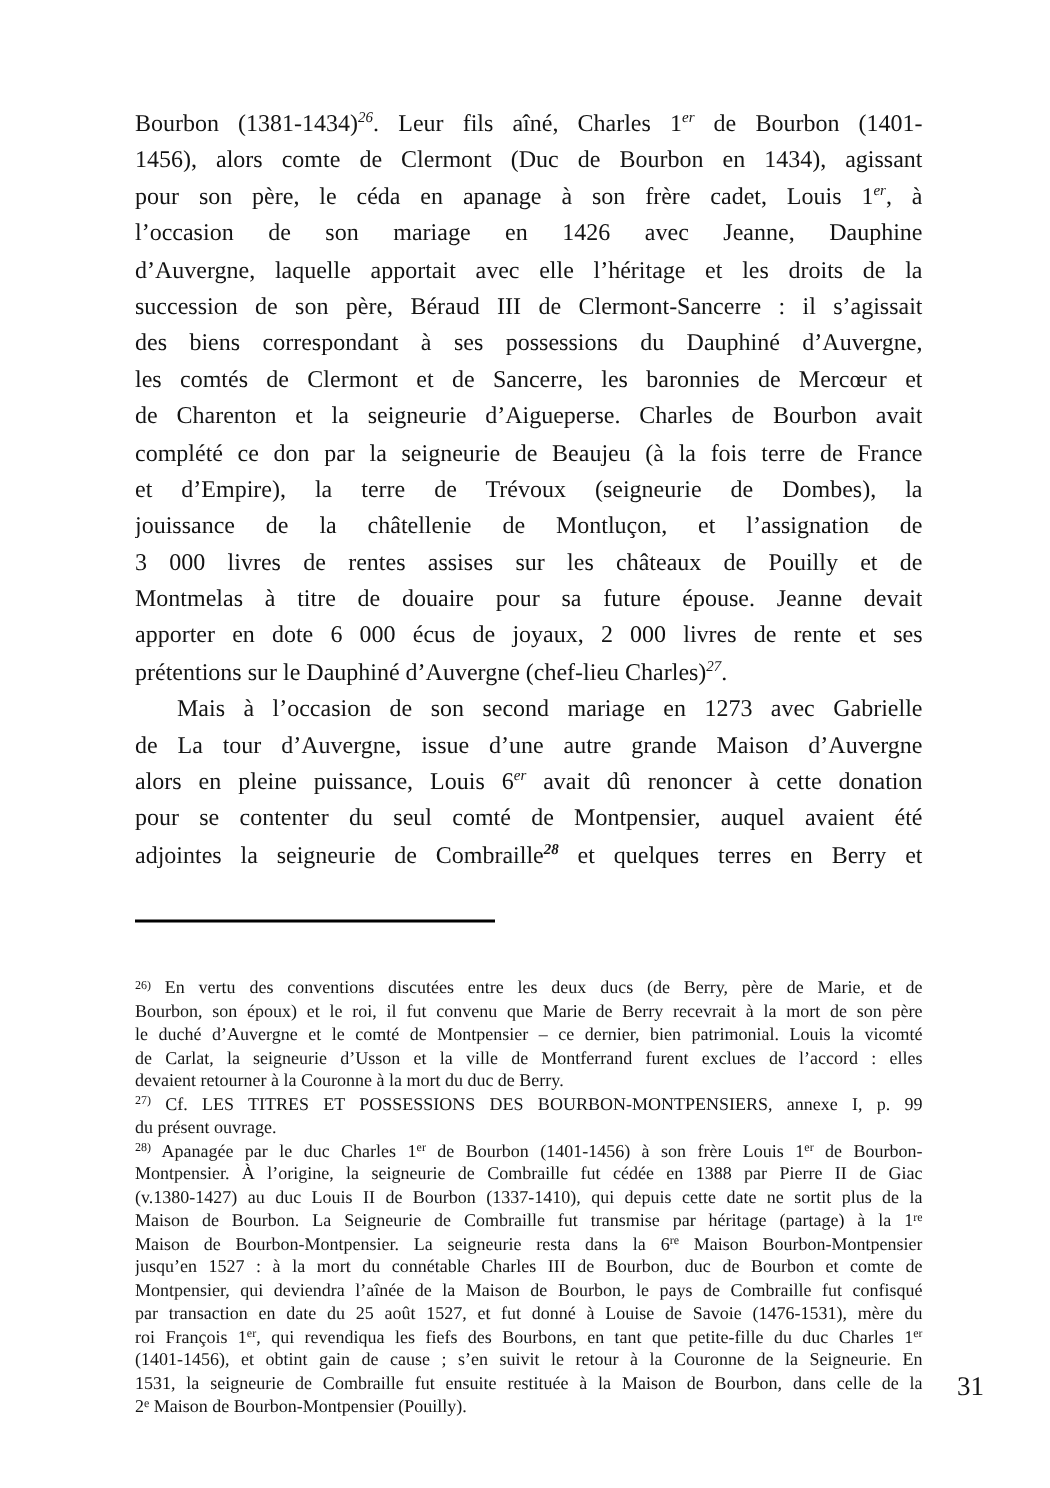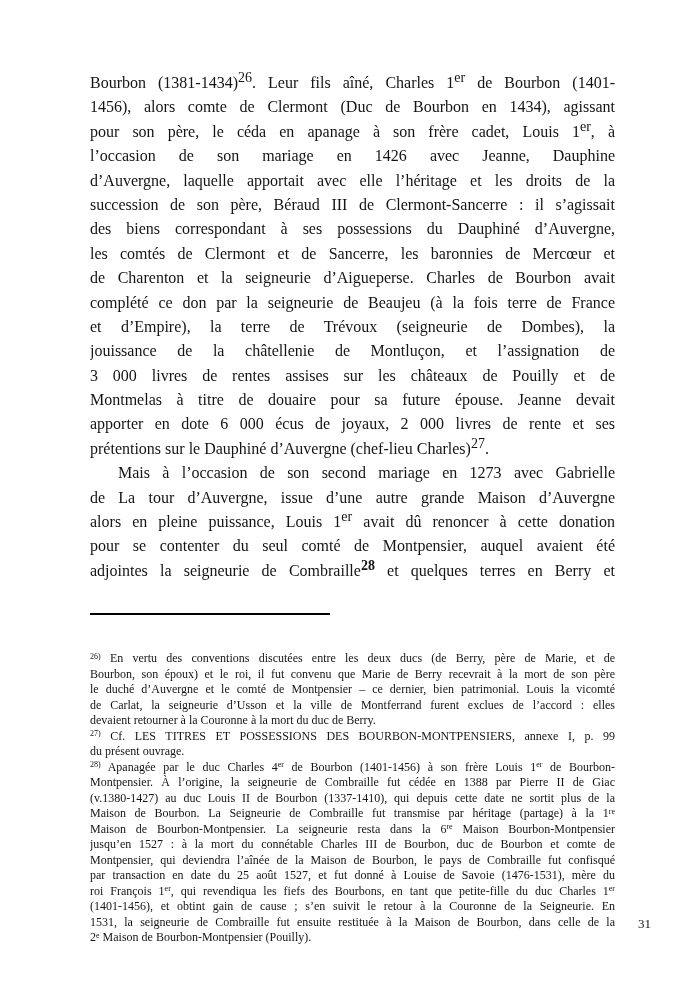--- a/index.html
+++ b/index.html
@@ -31,24 +31,25 @@
     overflow: hidden;
     white-space: normal;
   }
   .bline.endline {
     text-align-last: left;
   }
   .bline.indent {
     text-indent: 28px;
   }
   .bline .sup {
-    font-size: 14px;
+    font-size: 10px;
     position: relative;
     top: -6px;
     line-height: 0;
+    font-style: italic;
   }
   .b { font-weight: bold; }
   .fn-rule {
     position: absolute;
     left: 90px;
     top: 613px;
     width: 240px;
     height: 2px;
     background: #000000;
   }
@@ -73,21 +74,21 @@
   .fline .sup {
     font-size: 8px;
     position: relative;
     top: -3.5px;
     line-height: 0;
   }
   .page-number {
     position: absolute;
     top: 912px;
     left: 638px;
-    font-size: 13px;
+    font-size: 18px;
     line-height: 24px;
   }
 </style>
 </head>
 <body>
 
 <div class="page">
   <div class="body-block" id="body-block">
       <div class="bline"><span>Bourbon (1381-1434)</span><span class="sup">26</span><span>. Leur fils aîné, Charles 1</span><span class="sup">er</span><span> de Bourbon (1401-</span></div>
       <div class="bline"><span>1456), alors comte de Clermont (Duc de Bourbon en 1434), agissant</span></div>
@@ -100,34 +101,34 @@
       <div class="bline"><span>de Charenton et la seigneurie d’Aigueperse. Charles de Bourbon avait</span></div>
       <div class="bline"><span>complété ce don par la seigneurie de Beaujeu (à la fois terre de France</span></div>
       <div class="bline"><span>et d’Empire), la terre de Trévoux (seigneurie de Dombes), la</span></div>
       <div class="bline"><span>jouissance de la châtellenie de Montluçon, et l’assignation de</span></div>
       <div class="bline"><span>3&nbsp;000 livres de rentes assises sur les châteaux de Pouilly et de</span></div>
       <div class="bline"><span>Montmelas à titre de douaire pour sa future épouse. Jeanne devait</span></div>
       <div class="bline"><span>apporter en dote 6&nbsp;000 écus de joyaux, 2&nbsp;000 livres de rente et ses</span></div>
       <div class="bline endline"><span>prétentions sur le Dauphiné d’Auvergne (chef-lieu Charles)</span><span class="sup">27</span><span>.</span></div>
       <div class="bline indent"><span>Mais à l’occasion de son second mariage en 1273 avec Gabrielle</span></div>
       <div class="bline"><span>de La tour d’Auvergne, issue d’une autre grande Maison d’Auvergne</span></div>
-      <div class="bline"><span>alors en pleine puissance, Louis 1</span><span class="sup">er</span><span> avait dû renoncer à cette donation</span></div>
+      <div class="bline"><span>alors en pleine puissance, Louis 6</span><span class="sup">er</span><span> avait dû renoncer à cette donation</span></div>
       <div class="bline"><span>pour se contenter du seul comté de Montpensier, auquel avaient été</span></div>
       <div class="bline"><span>adjointes la seigneurie de Combraille</span><span class="sup b">28</span><span> et quelques terres en Berry et</span></div>
     </div>
   <div class="fn-rule"></div>
   <div class="fn-block" id="fn-block">
       <div class="fline"><span class="sup">26)</span><span> En vertu des conventions discutées entre les deux ducs (de Berry, père de Marie, et de</span></div>
       <div class="fline"><span>Bourbon, son époux) et le roi, il fut convenu que Marie de Berry recevrait à la mort de son père</span></div>
       <div class="fline"><span>le duché d’Auvergne et le comté de Montpensier – ce dernier, bien patrimonial. Louis la vicomté</span></div>
       <div class="fline"><span>de Carlat, la seigneurie d’Usson et la ville de Montferrand furent exclues de l’accord : elles</span></div>
       <div class="fline endline"><span>devaient retourner à la Couronne à la mort du duc de Berry.</span></div>
       <div class="fline"><span class="sup">27)</span><span> Cf. LES TITRES ET POSSESSIONS DES BOURBON-MONTPENSIERS, annexe I, p.&nbsp;99</span></div>
       <div class="fline endline"><span>du présent ouvrage.</span></div>
-      <div class="fline"><span class="sup">28)</span><span> Apanagée par le duc Charles 4</span><span class="sup">er</span><span> de Bourbon (1401-1456) à son frère Louis 1</span><span class="sup">er</span><span> de Bourbon-</span></div>
+      <div class="fline"><span class="sup">28)</span><span> Apanagée par le duc Charles 1</span><span class="sup">er</span><span> de Bourbon (1401-1456) à son frère Louis 1</span><span class="sup">er</span><span> de Bourbon-</span></div>
       <div class="fline"><span>Montpensier. À l’origine, la seigneurie de Combraille fut cédée en 1388 par Pierre II de Giac</span></div>
       <div class="fline"><span>(v.1380-1427) au duc Louis II de Bourbon (1337-1410), qui depuis cette date ne sortit plus de la</span></div>
       <div class="fline"><span>Maison de Bourbon. La Seigneurie de Combraille fut transmise par héritage (partage) à la 1</span><span class="sup">re</span></div>
       <div class="fline"><span>Maison de Bourbon-Montpensier. La seigneurie resta dans la 6</span><span class="sup">re</span><span> Maison Bourbon-Montpensier</span></div>
       <div class="fline"><span>jusqu’en 1527 : à la mort du connétable Charles III de Bourbon, duc de Bourbon et comte de</span></div>
       <div class="fline"><span>Montpensier, qui deviendra l’aînée de la Maison de Bourbon, le pays de Combraille fut confisqué</span></div>
       <div class="fline"><span>par transaction en date du 25 août 1527, et fut donné à Louise de Savoie (1476-1531), mère du</span></div>
       <div class="fline"><span>roi François 1</span><span class="sup">er</span><span>, qui revendiqua les fiefs des Bourbons, en tant que petite-fille du duc Charles 1</span><span class="sup">er</span></div>
       <div class="fline"><span>(1401-1456), et obtint gain de cause ; s’en suivit le retour à la Couronne de la Seigneurie. En</span></div>
       <div class="fline"><span>1531, la seigneurie de Combraille fut ensuite restituée à la Maison de Bourbon, dans celle de la</span></div>

